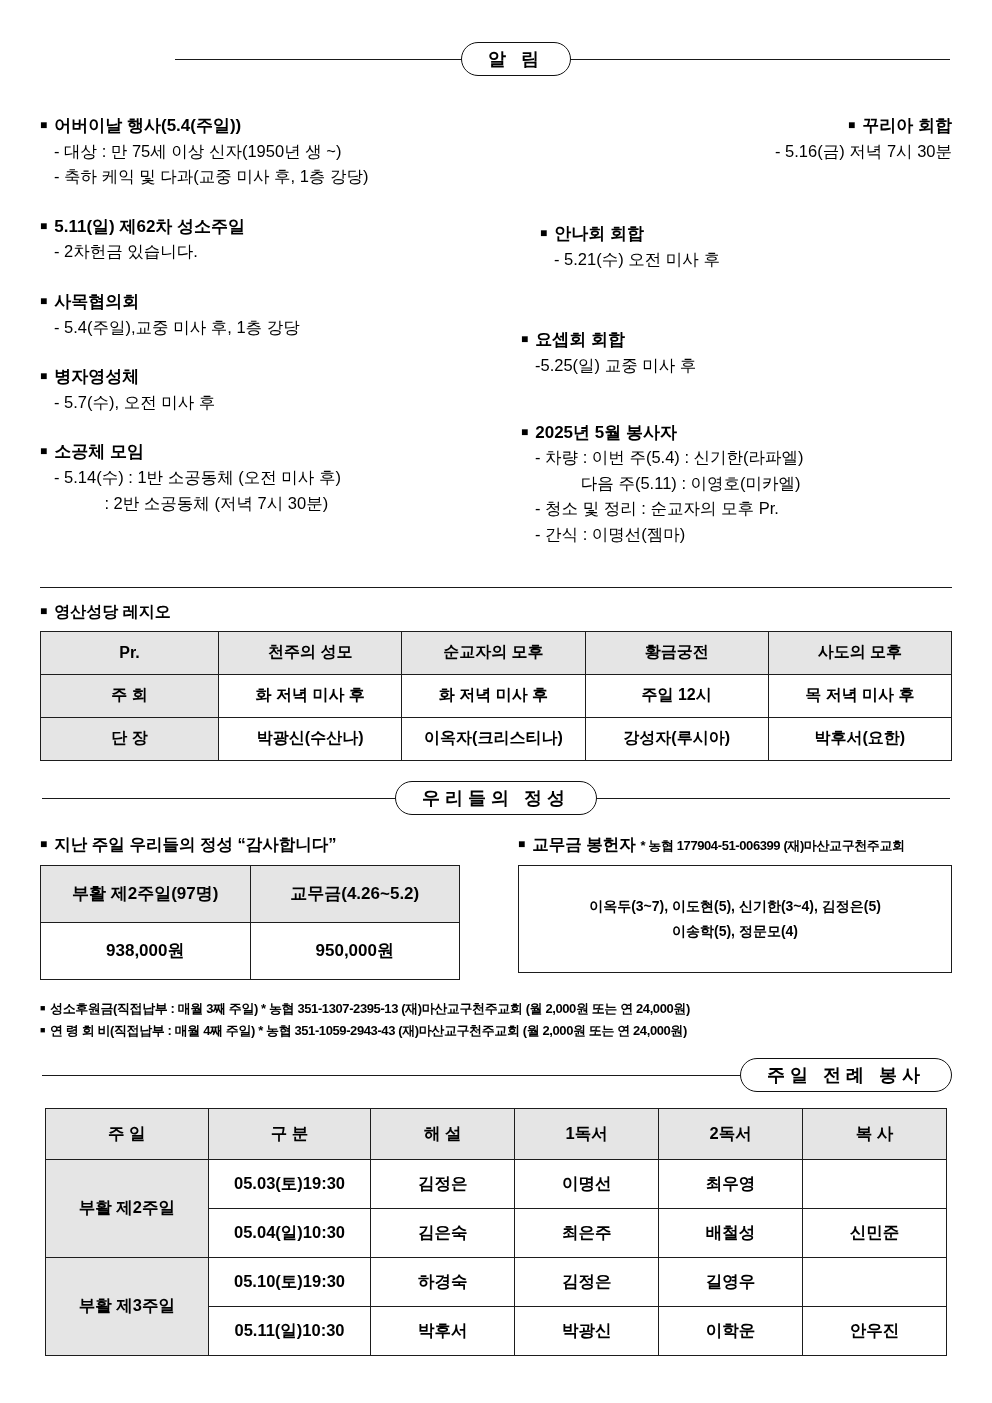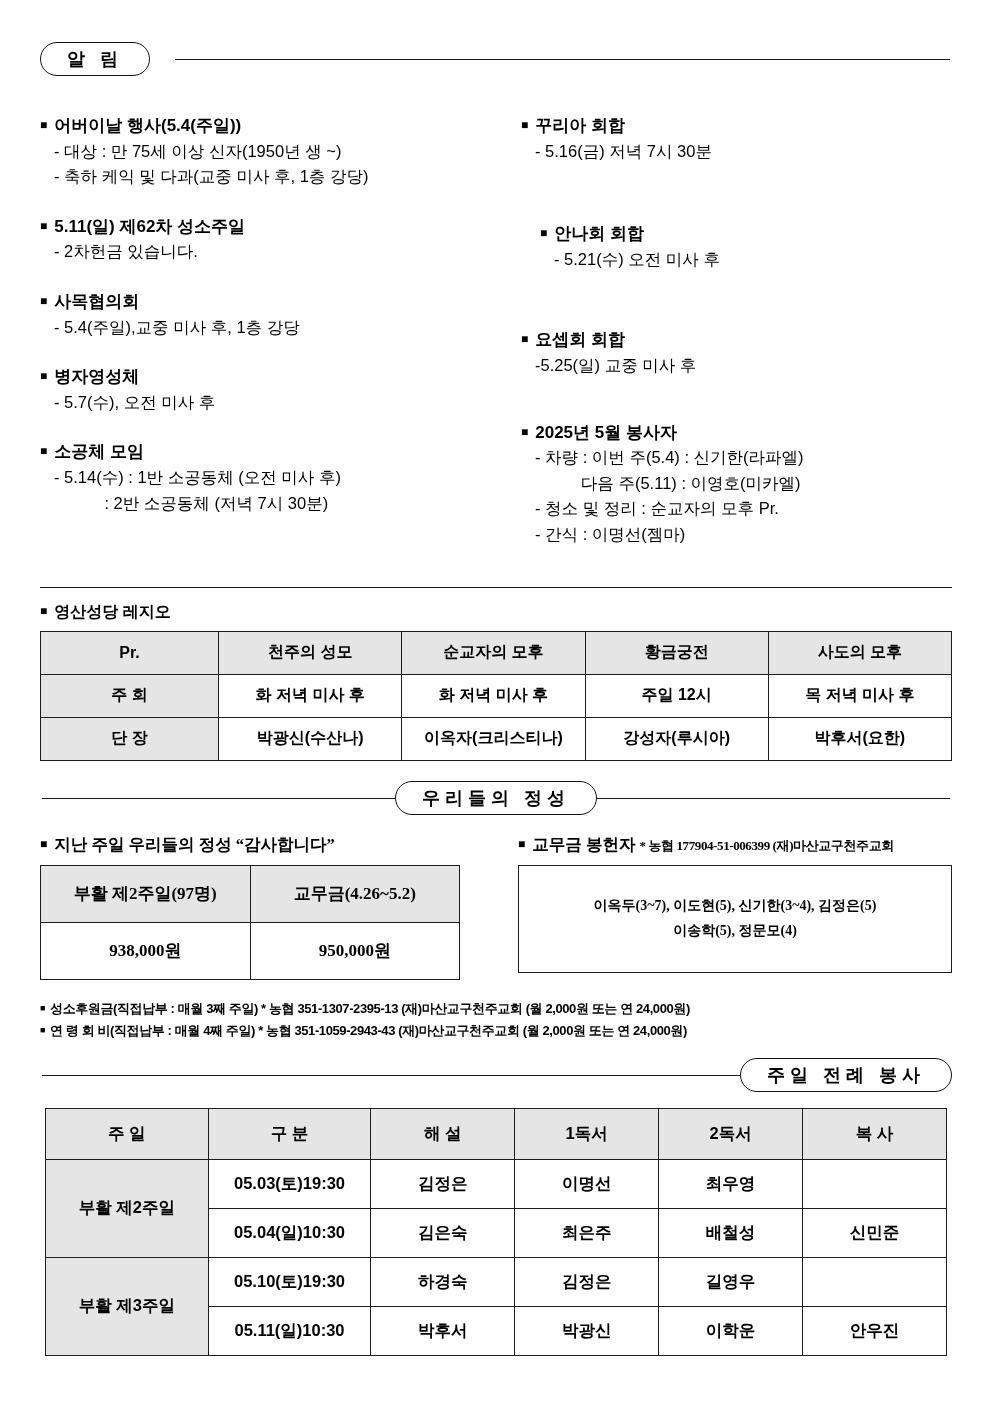--- a/index.html
+++ b/index.html
@@ -38,21 +38,21 @@
     border-radius: 22px;
     height: 34px;
     line-height: 32px;
     padding: 0 26px;
     font-size: 18px;
     font-weight: bold;
     letter-spacing: 5px;
     white-space: nowrap;
     box-sizing: border-box;
   }
-  .banner.left   { justify-content: flex-start; padding-left: 40px; }
+  .banner.left   { justify-content: center; padding-left: 40px; }
   .banner.center { justify-content: center; }
   .banner.right  { justify-content: flex-end; padding-right: 40px; }
   .banner.left .rule   { left: 175px;  right: 42px; }
   .banner.center .rule { left: 42px;   right: 42px; }
   .banner.right .rule  { left: 42px;   right: 200px; }
 
   
   .notices {
     display: flex;
     padding: 0 40px;
@@ -102,21 +102,20 @@
   table.legio { width: 100%; }
   table.legio td { height: 30px; }
   table.legio .c0 { width: 19%; }
 
   
   .offer-wrap {
     display: flex;
     padding: 0 40px;
     box-sizing: border-box;
     margin-top: 14px;
-    font-family: Liberation Serif, serif;
   }
   .offer-left { width: 50%; box-sizing: border-box; }
   .offer-right { width: 50%; box-sizing: border-box; padding-left: 22px; }
   .offer-left .g-head, .offer-right .g-head { font-size: 16.5px; margin-bottom: 8px; }
   .acct-note { font-size: 13px; font-weight: bold; letter-spacing: -0.4px; }
   table.offer { width: 420px; padding-left: 40px; }
   table.offer td { height: 44px; font-size: 17px; }
   .donor-box {
     border: 1.3px solid #1d1d1d;
     height: 106px;
@@ -186,21 +185,21 @@
     <div class="group">
       <div class="g-head"><span class="sq">■</span><span>소공체 모임</span></div>
       <div class="g-line">- 5.14(수) : 1반 소공동체 (오전 미사 후)</div>
       <div class="g-line">           : 2반 소공동체 (저녁 7시 30분)</div>
     </div>
 
   </div>
 
   <div class="col right-col">
 
-    <div class="group" style="margin-bottom:58px;">
+    <div class="group" style="margin-bottom:58px;text-align:right;">
       <div class="g-head"><span class="sq">■</span><span>꾸리아 회합</span></div>
       <div class="g-line">- 5.16(금) 저녁 7시 30분</div>
     </div>
 
     <div class="group" style="margin-bottom:56px;margin-left:19px;">
       <div class="g-head"><span class="sq">■</span><span>안나회 회합</span></div>
       <div class="g-line">- 5.21(수) 오전 미사 후</div>
     </div>
 
     <div class="group" style="margin-bottom:42px;">

